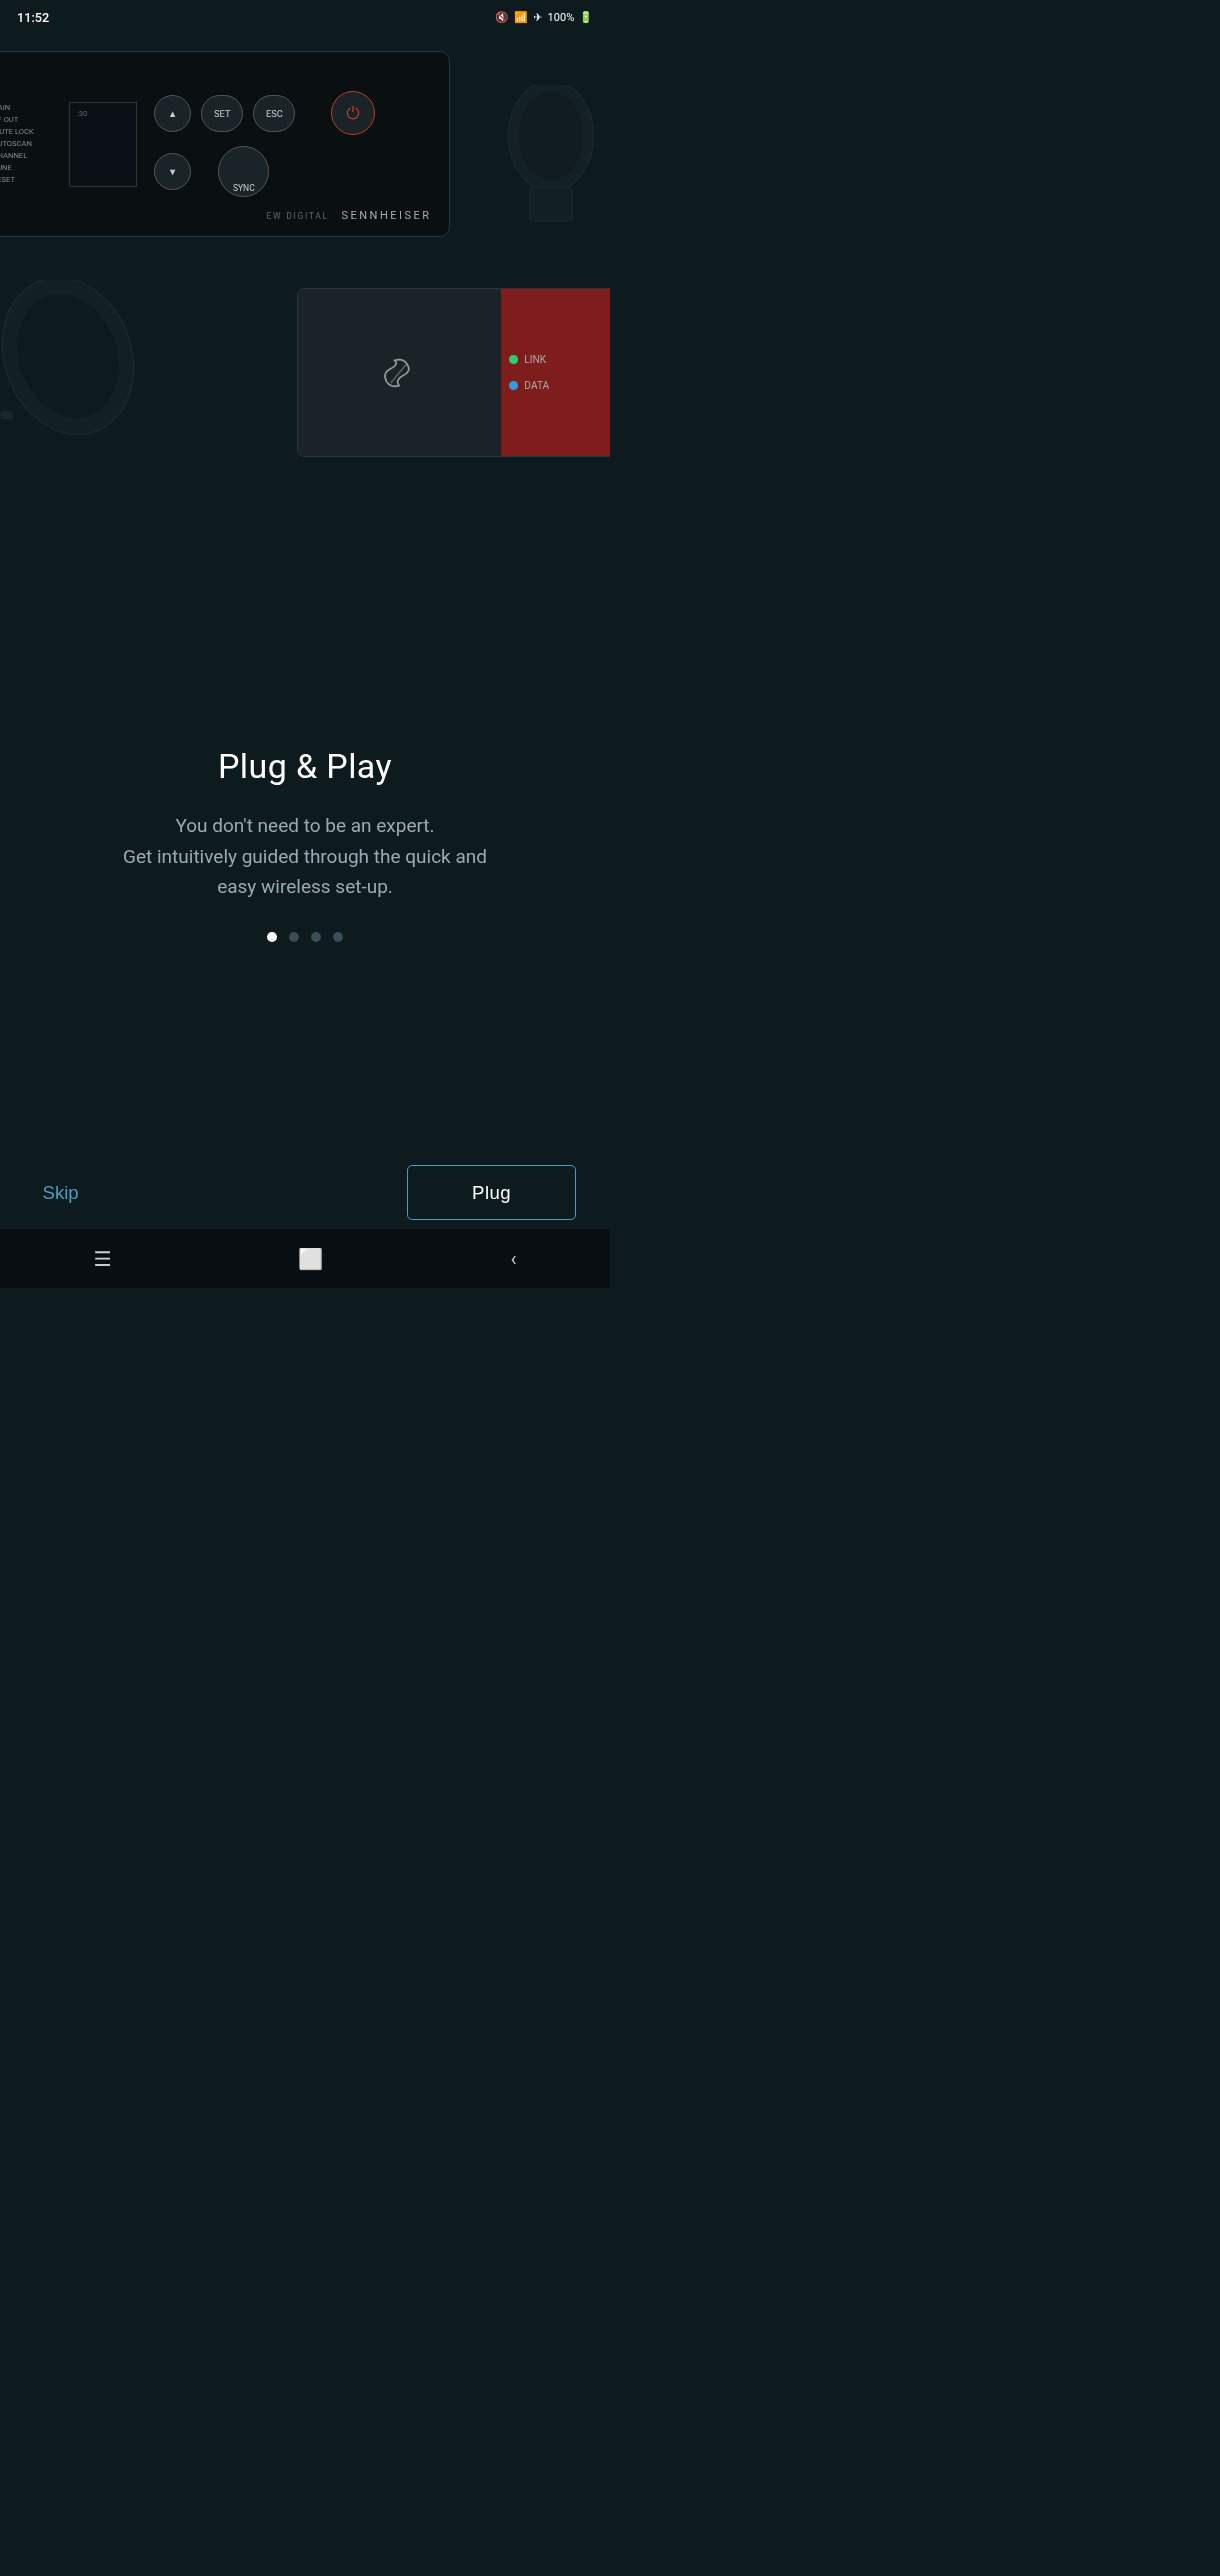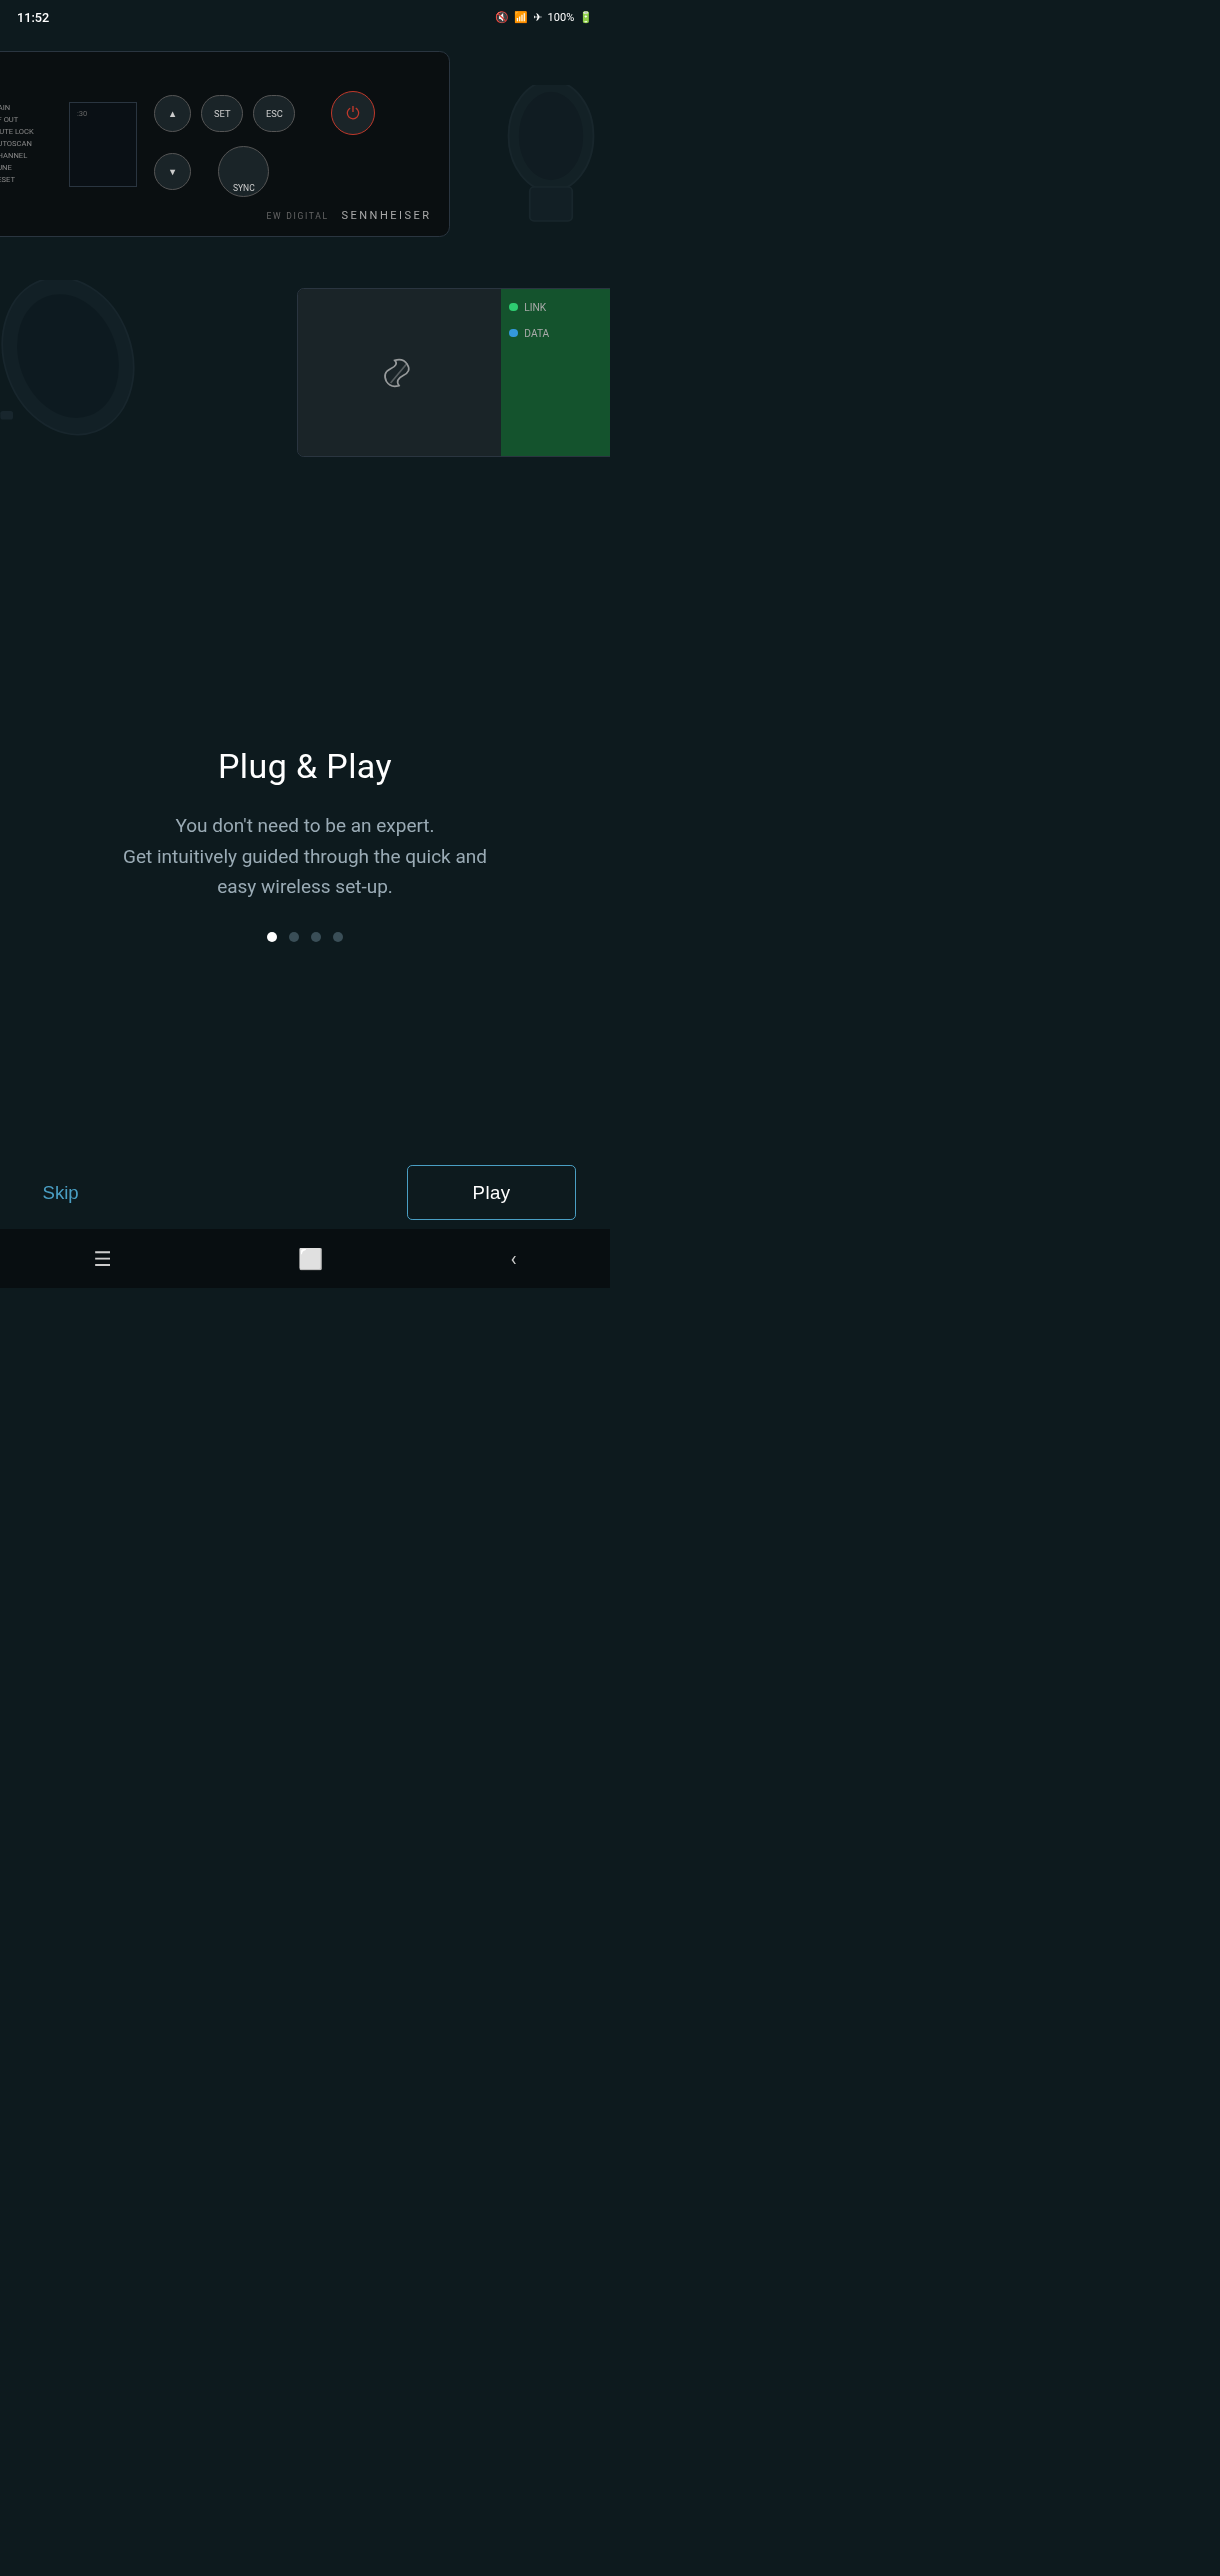--- a/index.html
+++ b/index.html
@@ -192,25 +192,25 @@
     .receiver-screen {
       width: 203px;
       background: #1a2428;
       display: flex;
       align-items: center;
       justify-content: center;
     }
 
     .receiver-side {
       flex: 1;
-      background: #14532d;
+      background: #7f1d1d;
       display: flex;
       flex-direction: column;
       align-items: flex-start;
-      justify-content: flex-start;
+      justify-content: center;
       padding: 12.7px 8.5px;
       gap: 15px;
     }
 
     .led-indicator {
       display: flex;
       align-items: center;
       gap: 6.8px;
       font-size: 10.2px;
       color: #aaa;
@@ -430,21 +430,21 @@
 
 <div class="dots-container">
   <div class="dot active"></div>
   <div class="dot"></div>
   <div class="dot"></div>
   <div class="dot"></div>
 </div>
 
 <div class="bottom-nav">
   <button class="skip-btn">Skip</button>
-  <button class="next-btn">Play</button>
+  <button class="next-btn">Plug</button>
 </div>
 
 <div class="nav-bar">
   <span class="nav-icon">☰</span>
   <span class="nav-icon">⬜</span>
   <span class="nav-icon">‹</span>
 </div>
 
 
 </body></html>

